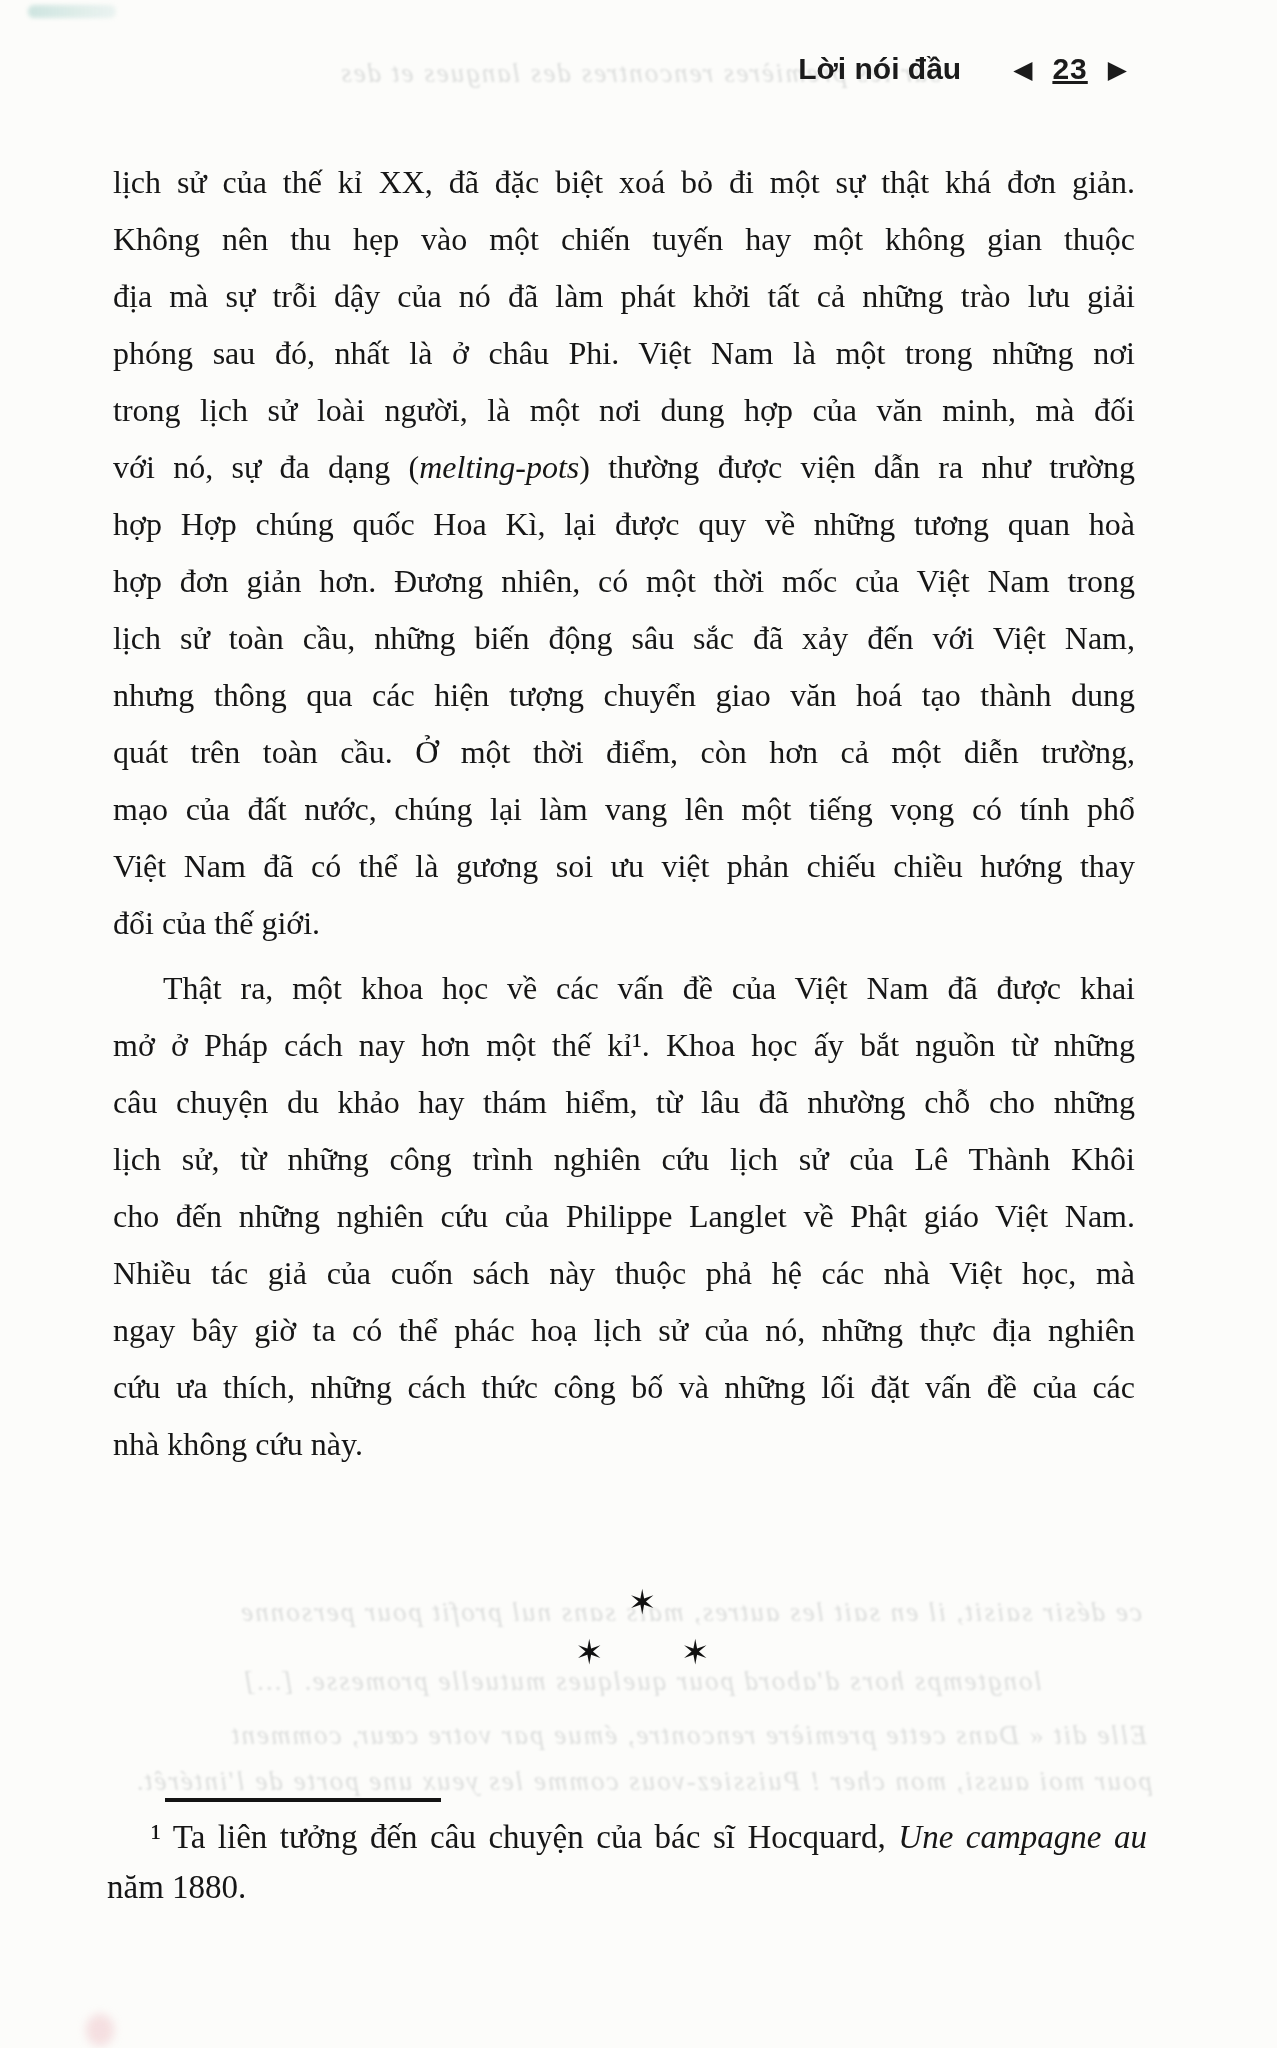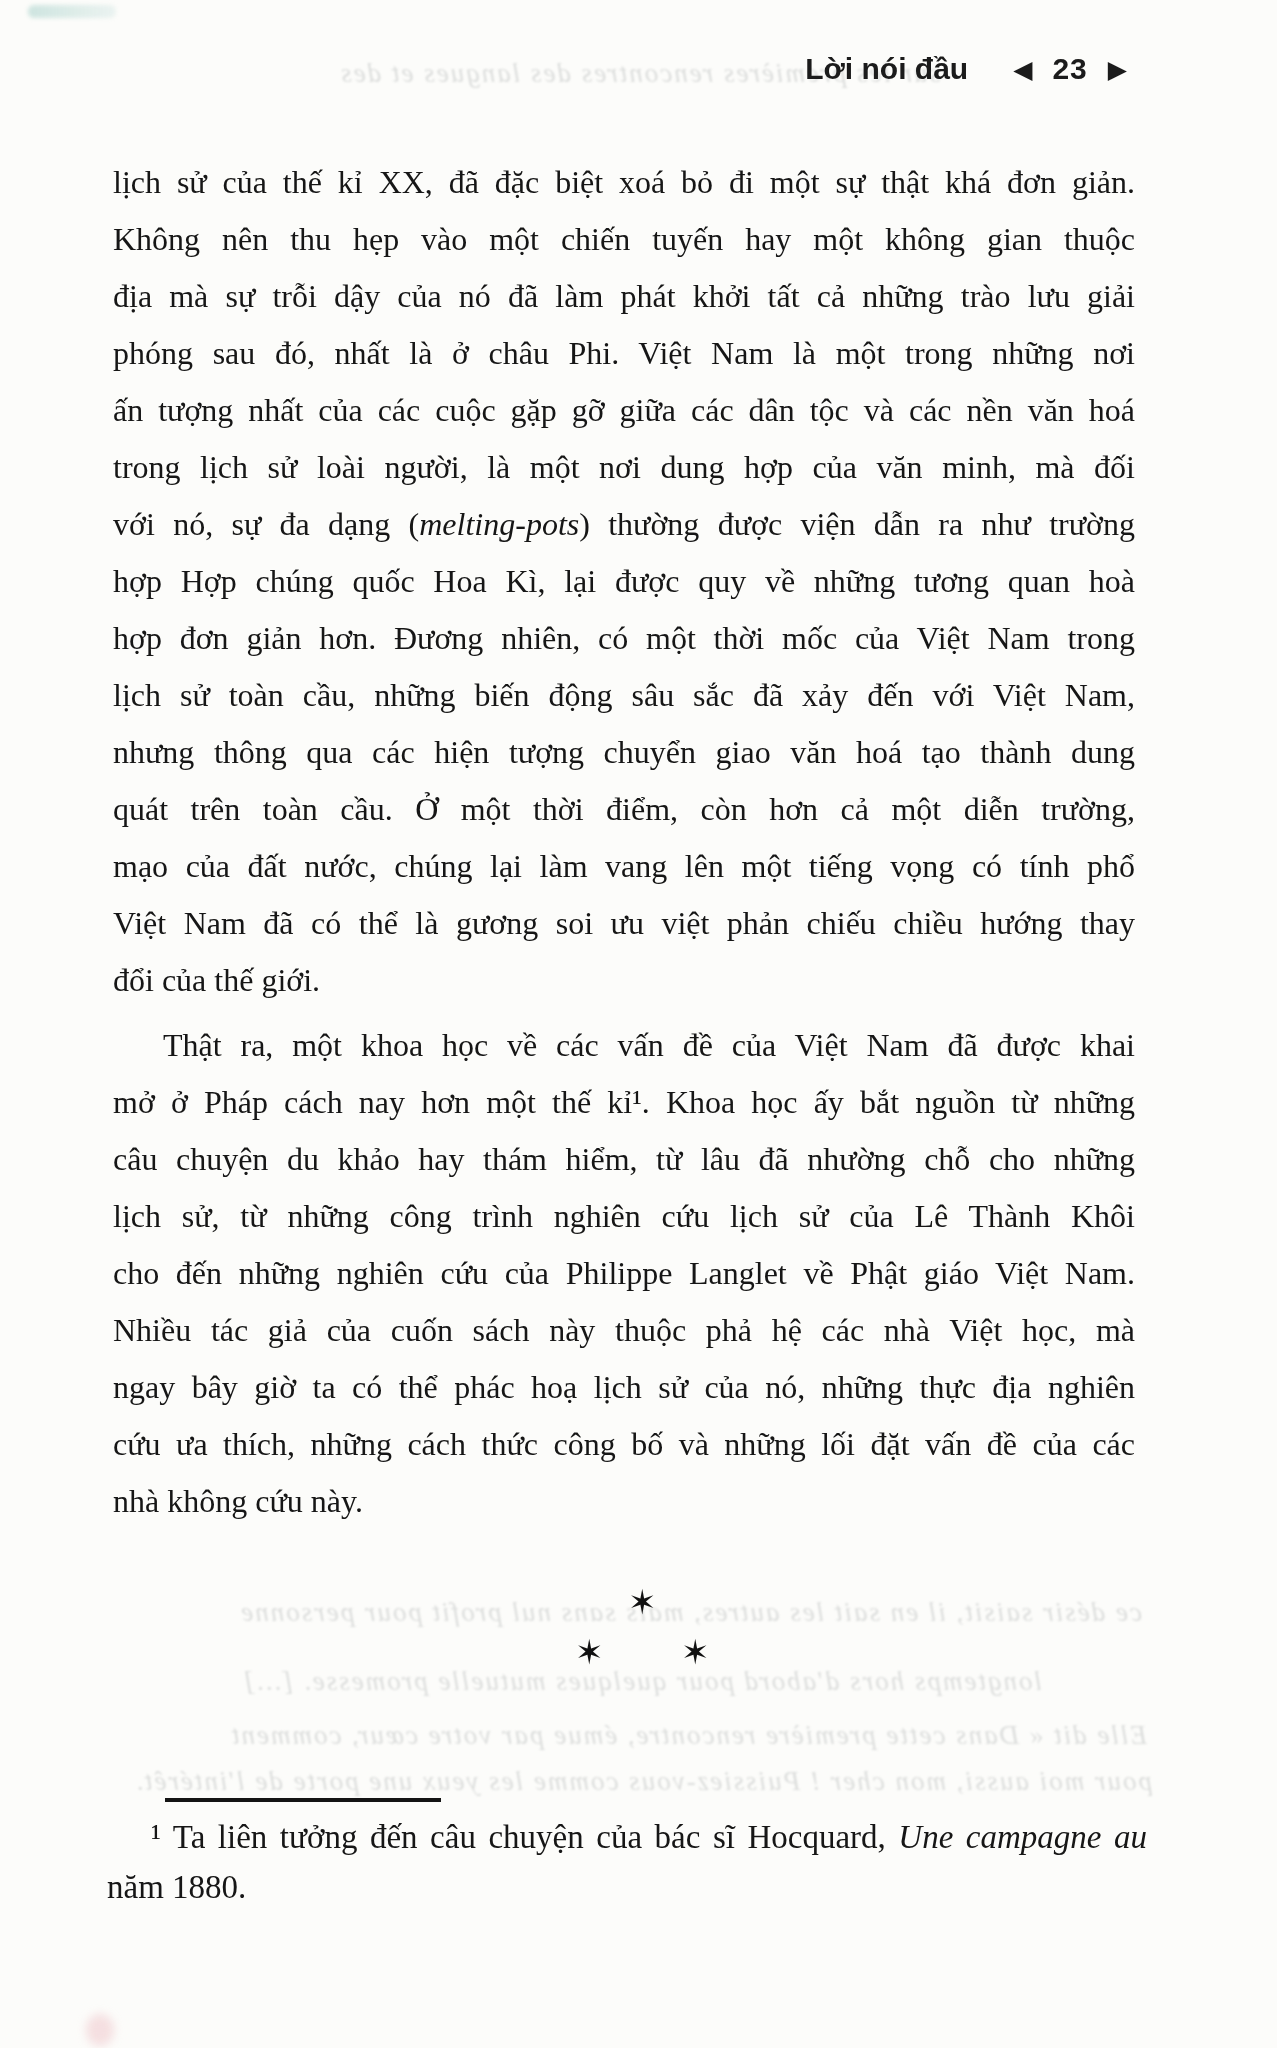--- a/index.html
+++ b/index.html
@@ -45,24 +45,24 @@
   }
 
   
   .running-head {
     position: absolute;
     top: 52px; right: 150px;
     display: flex; align-items: center;
     font-family: "Liberation Sans", "DejaVu Sans", sans-serif;
     font-weight: 700; font-size: 30px; color: #1b1b1b;
   }
-  .running-head .sec-title { margin-right: 25px; text-align: center; }
+  .running-head .sec-title { margin-right: 32px; text-align: center; }
   .running-head .arrow { font-size: 25px; line-height: 1; margin: 0 20px; }
   .running-head .arrow.right { margin-right: 0; }
-  .running-head .pagenum { letter-spacing: 1px; }
+  .running-head .pagenum { letter-spacing: 1px; text-decoration: underline; }
 
   
   .body-text {
     position: absolute;
     left: 105px; top: 146px; width: 1038px;
     font-size: 32px;
   }
   .para { margin: 8px; }
   .line {
     height: 57px; line-height: 57px;
@@ -118,21 +118,20 @@
     <span class="pagenum">23</span>
     <span class="arrow right">▶</span>
   </header>
 
   <main class="body-text">
     <div class="para para1">
         <div class="line">lịch sử của thế kỉ XX, đã đặc biệt xoá bỏ đi một sự thật khá đơn giản.</div>
         <div class="line">Không nên thu hẹp vào một chiến tuyến hay một không gian thuộc</div>
         <div class="line">địa mà sự trỗi dậy của nó đã làm phát khởi tất cả những trào lưu giải</div>
         <div class="line">phóng sau đó, nhất là ở châu Phi. Việt Nam là một trong những nơi</div>
-        <div class="line">ấn tượng nhất của các cuộc gặp gỡ giữa các dân tộc và các nền văn hoá</div>
         <div class="line">trong lịch sử loài người, là một nơi dung hợp của văn minh, mà đối</div>
         <div class="line">với nó, sự đa dạng (<i>melting-pots</i>) thường được viện dẫn ra như trường</div>
         <div class="line">hợp Hợp chúng quốc Hoa Kì, lại được quy về những tương quan hoà</div>
         <div class="line">hợp đơn giản hơn. Đương nhiên, có một thời mốc của Việt Nam trong</div>
         <div class="line">lịch sử toàn cầu, những biến động sâu sắc đã xảy đến với Việt Nam,</div>
         <div class="line">nhưng thông qua các hiện tượng chuyển giao văn hoá tạo thành dung</div>
         <div class="line">quát trên toàn cầu. Ở một thời điểm, còn hơn cả một diễn trường,</div>
         <div class="line">mạo của đất nước, chúng lại làm vang lên một tiếng vọng có tính phổ</div>
         <div class="line">Việt Nam đã có thể là gương soi ưu việt phản chiếu chiều hướng thay</div>
         <div class="line">đổi của thế giới.</div>

